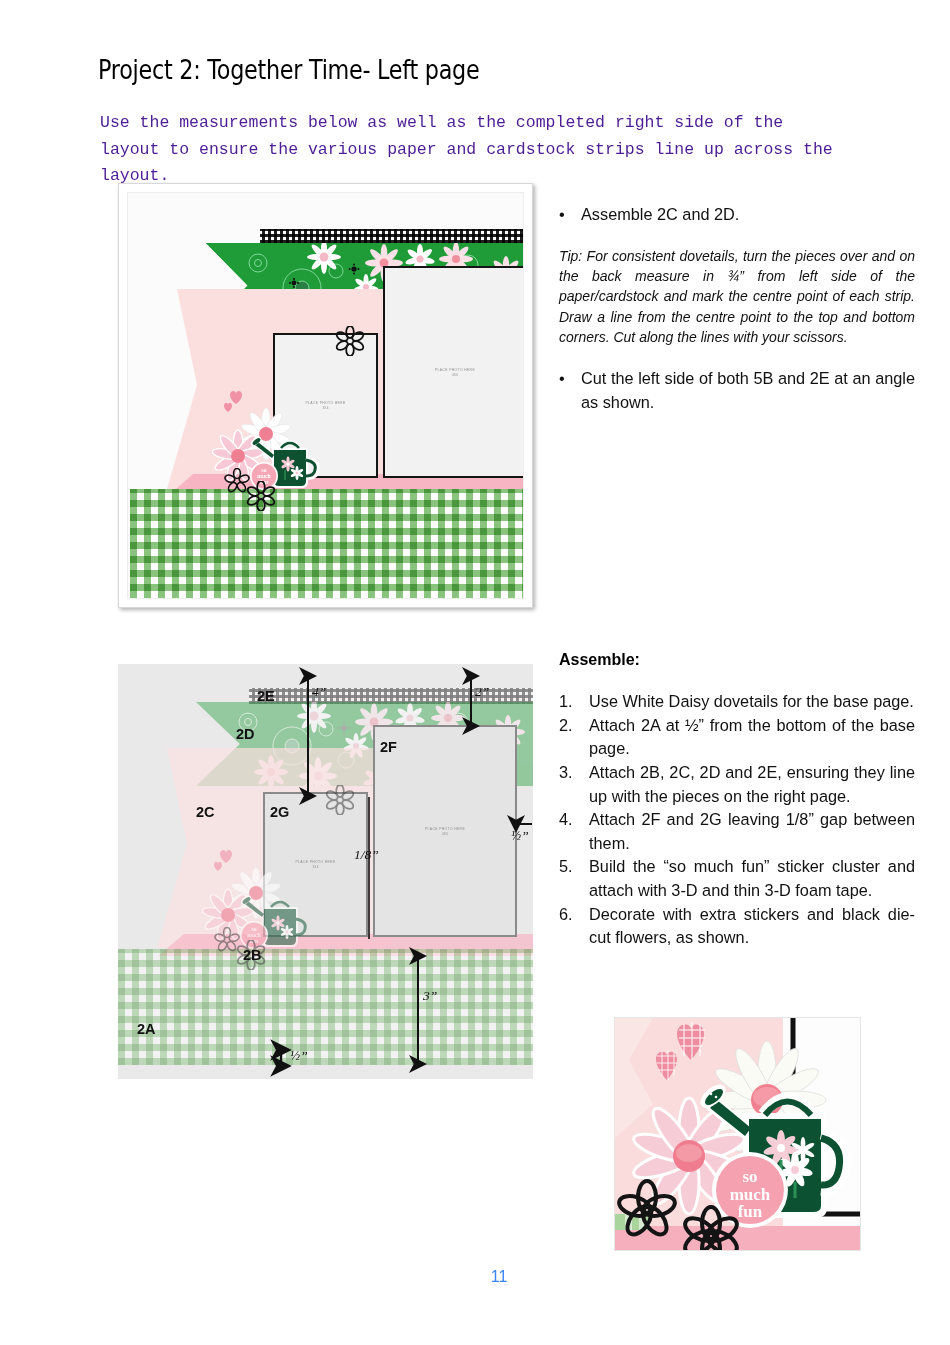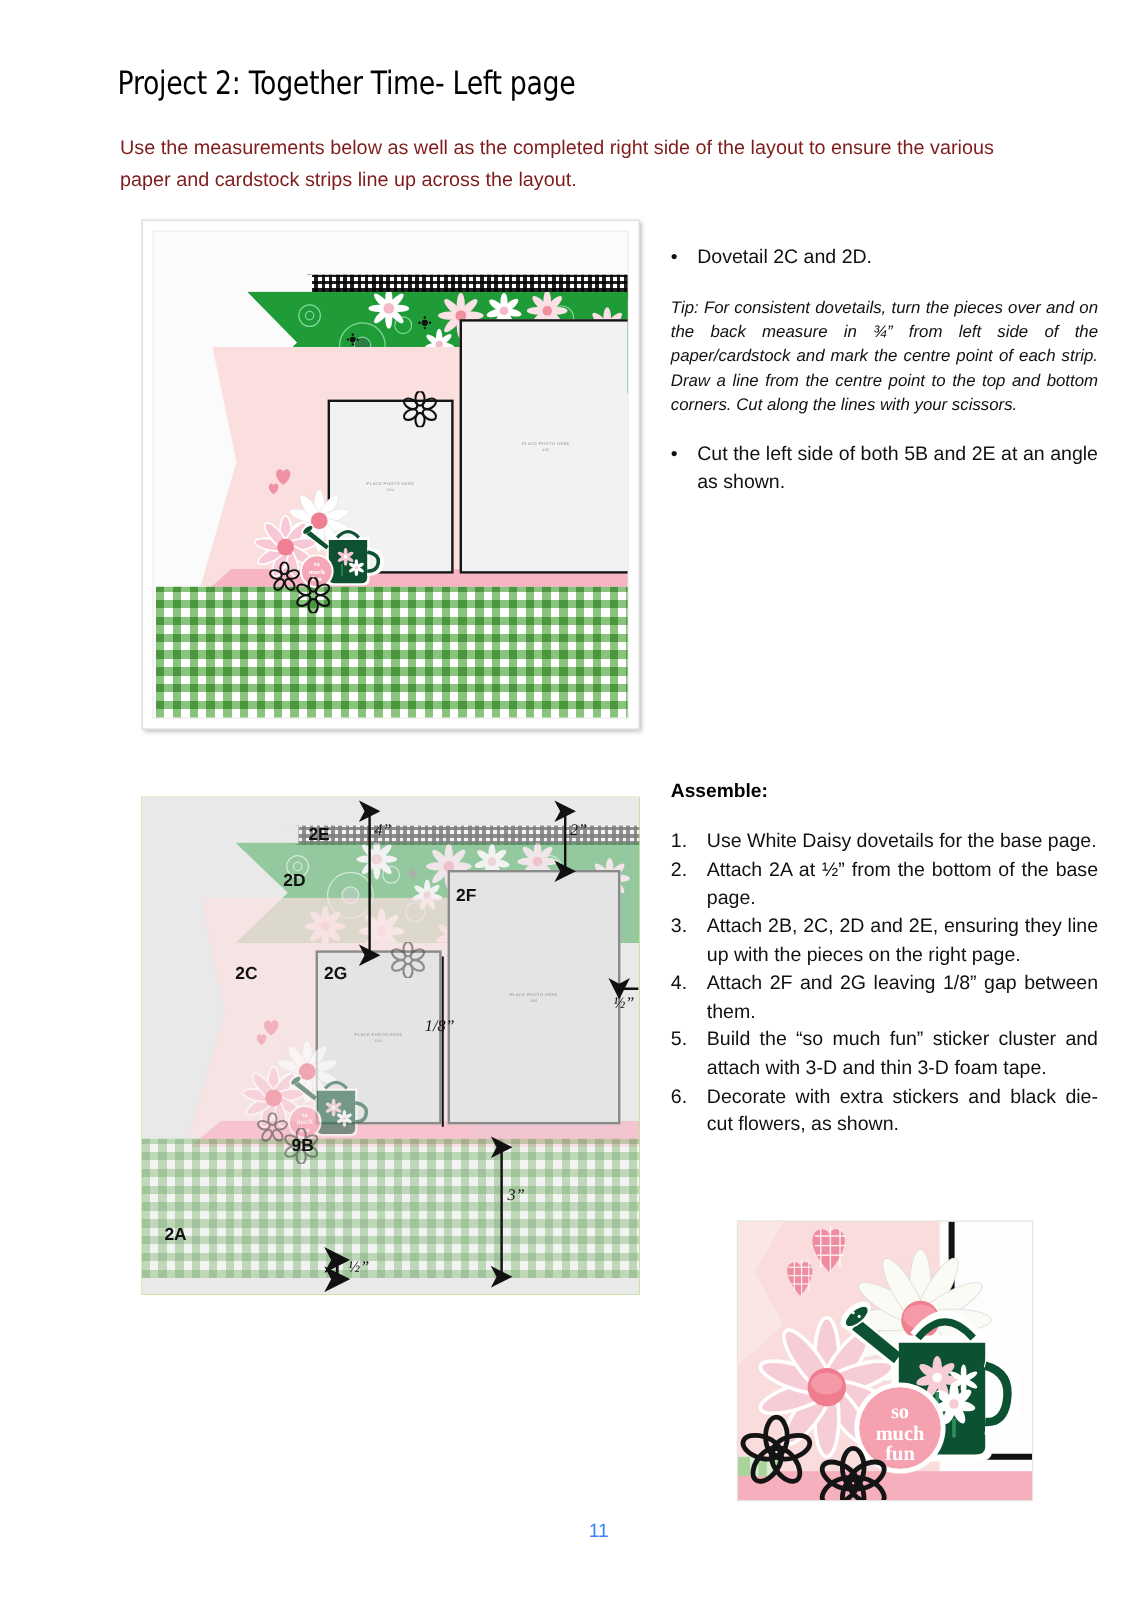--- a/index.html
+++ b/index.html
@@ -18,21 +18,21 @@
   .title {
     position:absolute; left:66px; top:44px;
     font-family: "DejaVu Sans", sans-serif;
     font-size: 24px; font-weight:400; letter-spacing:-0.3px;
     color:#000;
     transform: scaleX(0.93) scaleY(1.12);
     transform-origin: left top;
   }
   .intro {
     position:absolute; left:68px; top:100px; width:740px;
-    font-size:16.5px; line-height:1.62; color:#7f1d1d;
+    font-size:16.5px; line-height:1.62; color:#4c1d95;font-family:Liberation Mono, monospace;
   }
 
   
   .rt { position:absolute; width:356px; left:527px; }
   .sec-head { font-size:16px; font-weight:bold; color:#000; }
   .bullet-row { display:flex; font-size:16.3px; line-height:1.45; }
   .bullet-row .bu { width:22px; flex:none; }
   .bullet-row .bt { flex:1; text-align:justify; }
   .tip {
     font-style:italic; font-size:14px; line-height:1.45;
@@ -53,21 +53,21 @@
 
   
   .figbox {
     position:absolute;
     background:#ffffff;
     border:1px solid #d8d8d8;
     box-shadow: 2px 2px 4px rgba(0,0,0,0.30);
     overflow:hidden;
   }
   .fig1 { left:86px; top:173px; width:415px; height:425px; }
-  .fig2 { left:86px; top:654px; width:415px; height:415px; border:none; box-shadow:none; background:#84cc16;padding-left:36px; }
+  .fig2 { left:86px; top:654px; width:415px; height:415px; border:none; box-shadow:none; background:#000000;padding-left:36px; }
 
   .canvas { position:absolute; inset:0; }
   .fig1 .canvas { background:#ffffff; padding:0; }
   .fig1 .sheet {
     position:absolute; left:8px; top:8px; right:8px; bottom:8px;
     background:#fbfbfb; border:1px solid #eee; overflow:hidden;
   }
   .fig2 .sheet {
     position:absolute; left:0; top:0; right:0; bottom:0;
     background:#e9e9e9; overflow:hidden;
@@ -780,38 +780,38 @@
         <line x1="300" y1="292" x2="300" y2="400" stroke="#111" stroke-width="2" marker-start="url(#at)" marker-end="url(#ah)" data-name="arrow-3in"></line>
 
         <line x1="163" y1="386" x2="163" y2="402" stroke="#111" stroke-width="2.4" marker-start="url(#at)" marker-end="url(#ah)" data-name="arrow-half-bottom"></line>
       </svg>
 
       <span class="lab" style="left:139px; top:24px;" data-name="label-2e">2E</span>
       <span class="lab" style="left:118px; top:62px;" data-name="label-2d">2D</span>
       <span class="lab" style="left:262px; top:75px;" data-name="label-2f">2F</span>
       <span class="lab" style="left:78px; top:140px;" data-name="label-2c">2C</span>
       <span class="lab" style="left:152px; top:140px;" data-name="label-2g">2G</span>
-      <span class="lab" style="left:125px; top:283px;" data-name="label-2b">9B</span>
+      <span class="lab" style="left:125px; top:283px;" data-name="label-2b">2B</span>
       <span class="lab" style="left:19px; top:357px;" data-name="label-2a">2A</span>
 
       <span class="dimlab" style="left:194px; top:20px;" data-name="dim-4in-top-left">4”</span>
       <span class="dimlab" style="left:357px; top:20px;" data-name="dim-2in-top-right">2”</span>
       <span class="dimlab" style="left:236px; top:183px;" data-name="dim-eighth-gap">1/8”</span>
       <span class="dimlab" style="left:393px; top:164px;" data-name="dim-half-right">½”</span>
       <span class="dimlab" style="left:305px; top:324px;" data-name="dim-3in-bottom-right">3”</span>
       <span class="dimlab" style="left:172px; top:384px;" data-name="dim-half-bottom">½”</span>
 
     </div>
   </div>
 
   <div class="rt" style="top:173px;" data-name="prepare-section">
     <div style="height:20px;"></div>
     <div class="bullet-row" data-name="prepare-bullet-1">
       <div class="bu" data-name="bullet-glyph">•</div>
-      <div class="bt" data-name="prepare-bullet-1-text">Dovetail 2C and 2D.</div>
+      <div class="bt" data-name="prepare-bullet-1-text">Assemble 2C and 2D.</div>
     </div>
     <div style="height:19px;"></div>
     <div class="tip" data-name="prepare-tip">Tip: For consistent dovetails, turn the pieces over and on the back measure in ¾” from left side of the paper/cardstock and mark the centre point of each strip. Draw a line from the centre point to the top and bottom corners. Cut along the lines with your scissors.</div>
     <div style="height:20px;"></div>
     <div class="bullet-row" data-name="prepare-bullet-2">
       <div class="bu" data-name="bullet-glyph">•</div>
       <div class="bt" data-name="prepare-bullet-2-text">Cut the left side of both 5B and 2E at an angle as shown.</div>
     </div>
   </div>
 

